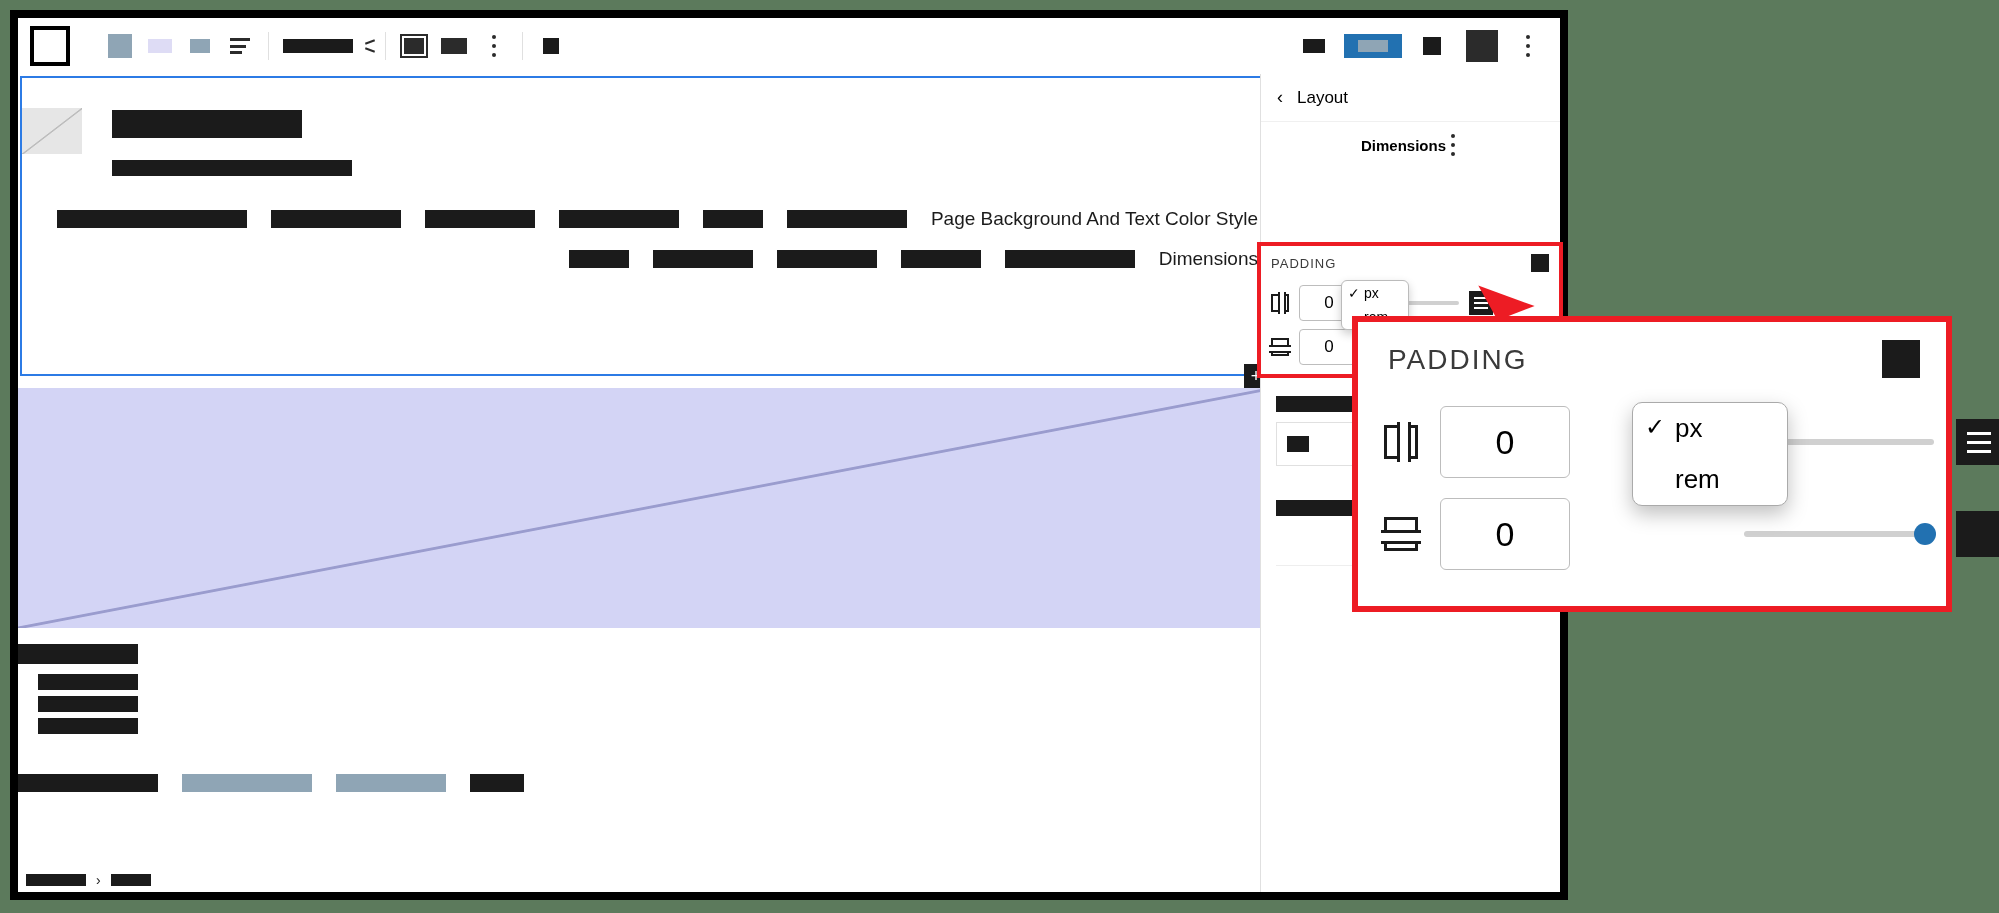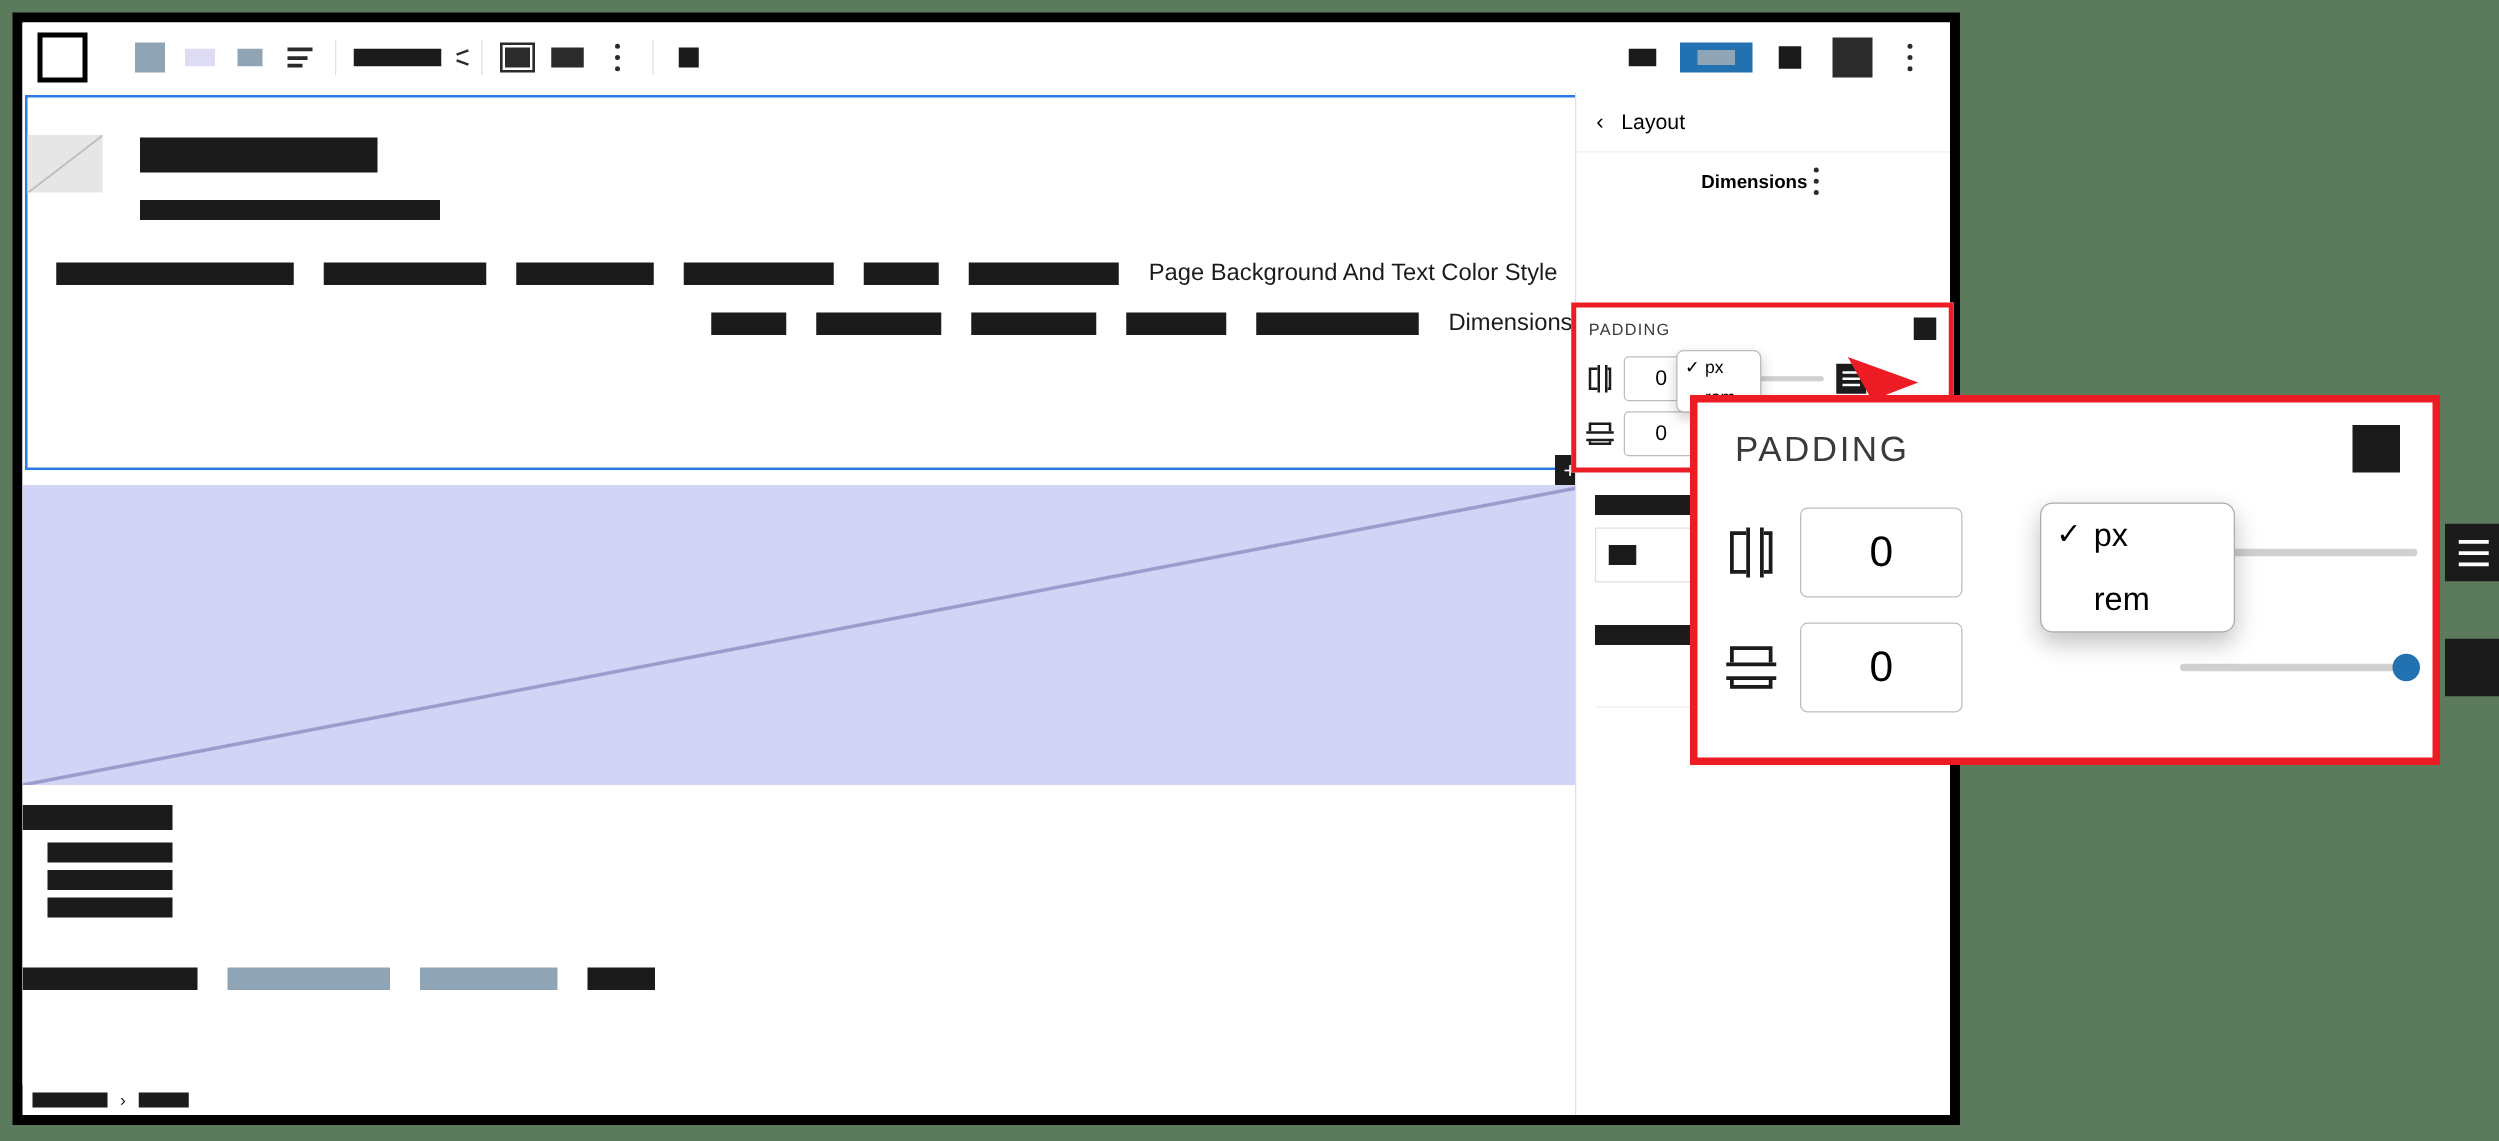--- a/index.html
+++ b/index.html
@@ -33,21 +33,21 @@
   .tb-blue .blk { width: 30px; height: 12px; background: #8fa5b5; }
   .tb-big { width: 32px; height: 32px; background: #2b2b2b; margin-left:4px; }
   
   .canvas { position:absolute; left:0; top:56px; width: 1256px; bottom:24px; background:#fff; overflow:hidden; }
   .sel-outline { position:absolute; left:2px; top:2px; width: 1250px; height: 300px; border: 2px solid #2c7be5; background:#fff; }
   .header-block { position:absolute; left:0; top:30px; width:100%; }
   .hb-logo { position:absolute; left:0; top:0; width: 60px; height: 46px; background: #e6e6e6; }
   .hb-logo::before { content:""; position:absolute; left:0; top:0; right:0; bottom:0; background: linear-gradient(to bottom right, transparent 49%, #bdbdbd 50%, #bdbdbd 51%, transparent 52%); }
   .hb-title { position:absolute; left:90px; top:2px; width: 190px; height:28px; background:#1b1b1b; }
   .hb-sub { position:absolute; left:90px; top:52px; width: 240px; height:16px; background:#1b1b1b; }
-  .nav-row { position:absolute; top:100px; right:22px; display:flex; gap:24px; align-items:center; }
+  .nav-row { position:absolute; top:100px; right:10px; display:flex; gap:24px; align-items:center; }
   .nav-itm { height:18px; background:#1b1b1b; }
   .nav-text { font-size:19px; color:#1b1b1b; white-space:nowrap; }
   .nav-row2 { position:absolute; top:140px; right:10px; display:flex; gap:24px; align-items:center; }
   .add-btn { position:absolute; right:0; bottom:-14px; width:24px; height:24px; background:#1b1b1b; color:#fff; display:flex; align-items:center; justify-content:center; font-size:18px; }
   .lav-block { position:absolute; left:0; top:314px; width: 1256px; height: 240px; background: #d3d4f5; }
   .lav-block::before { content:""; position:absolute; left:0; top:0; right:0; bottom:0; background: linear-gradient(to bottom right, transparent 49.6%, #9a9cce 49.8%, #9a9cce 50.2%, transparent 50.4%); }
   .ft-row1 { position:absolute; left:0; top:570px; width: 120px; height:20px; background:#1b1b1b; }
   .ft-row2 { position:absolute; left:20px; top:600px; display:flex; flex-direction:column; gap:6px; }
   .ft-row2 div{ width:100px; height:16px; background:#1b1b1b; }
   .ft-row3 { position:absolute; left:0; top:700px; display:flex; gap:24px; align-items:center; }

